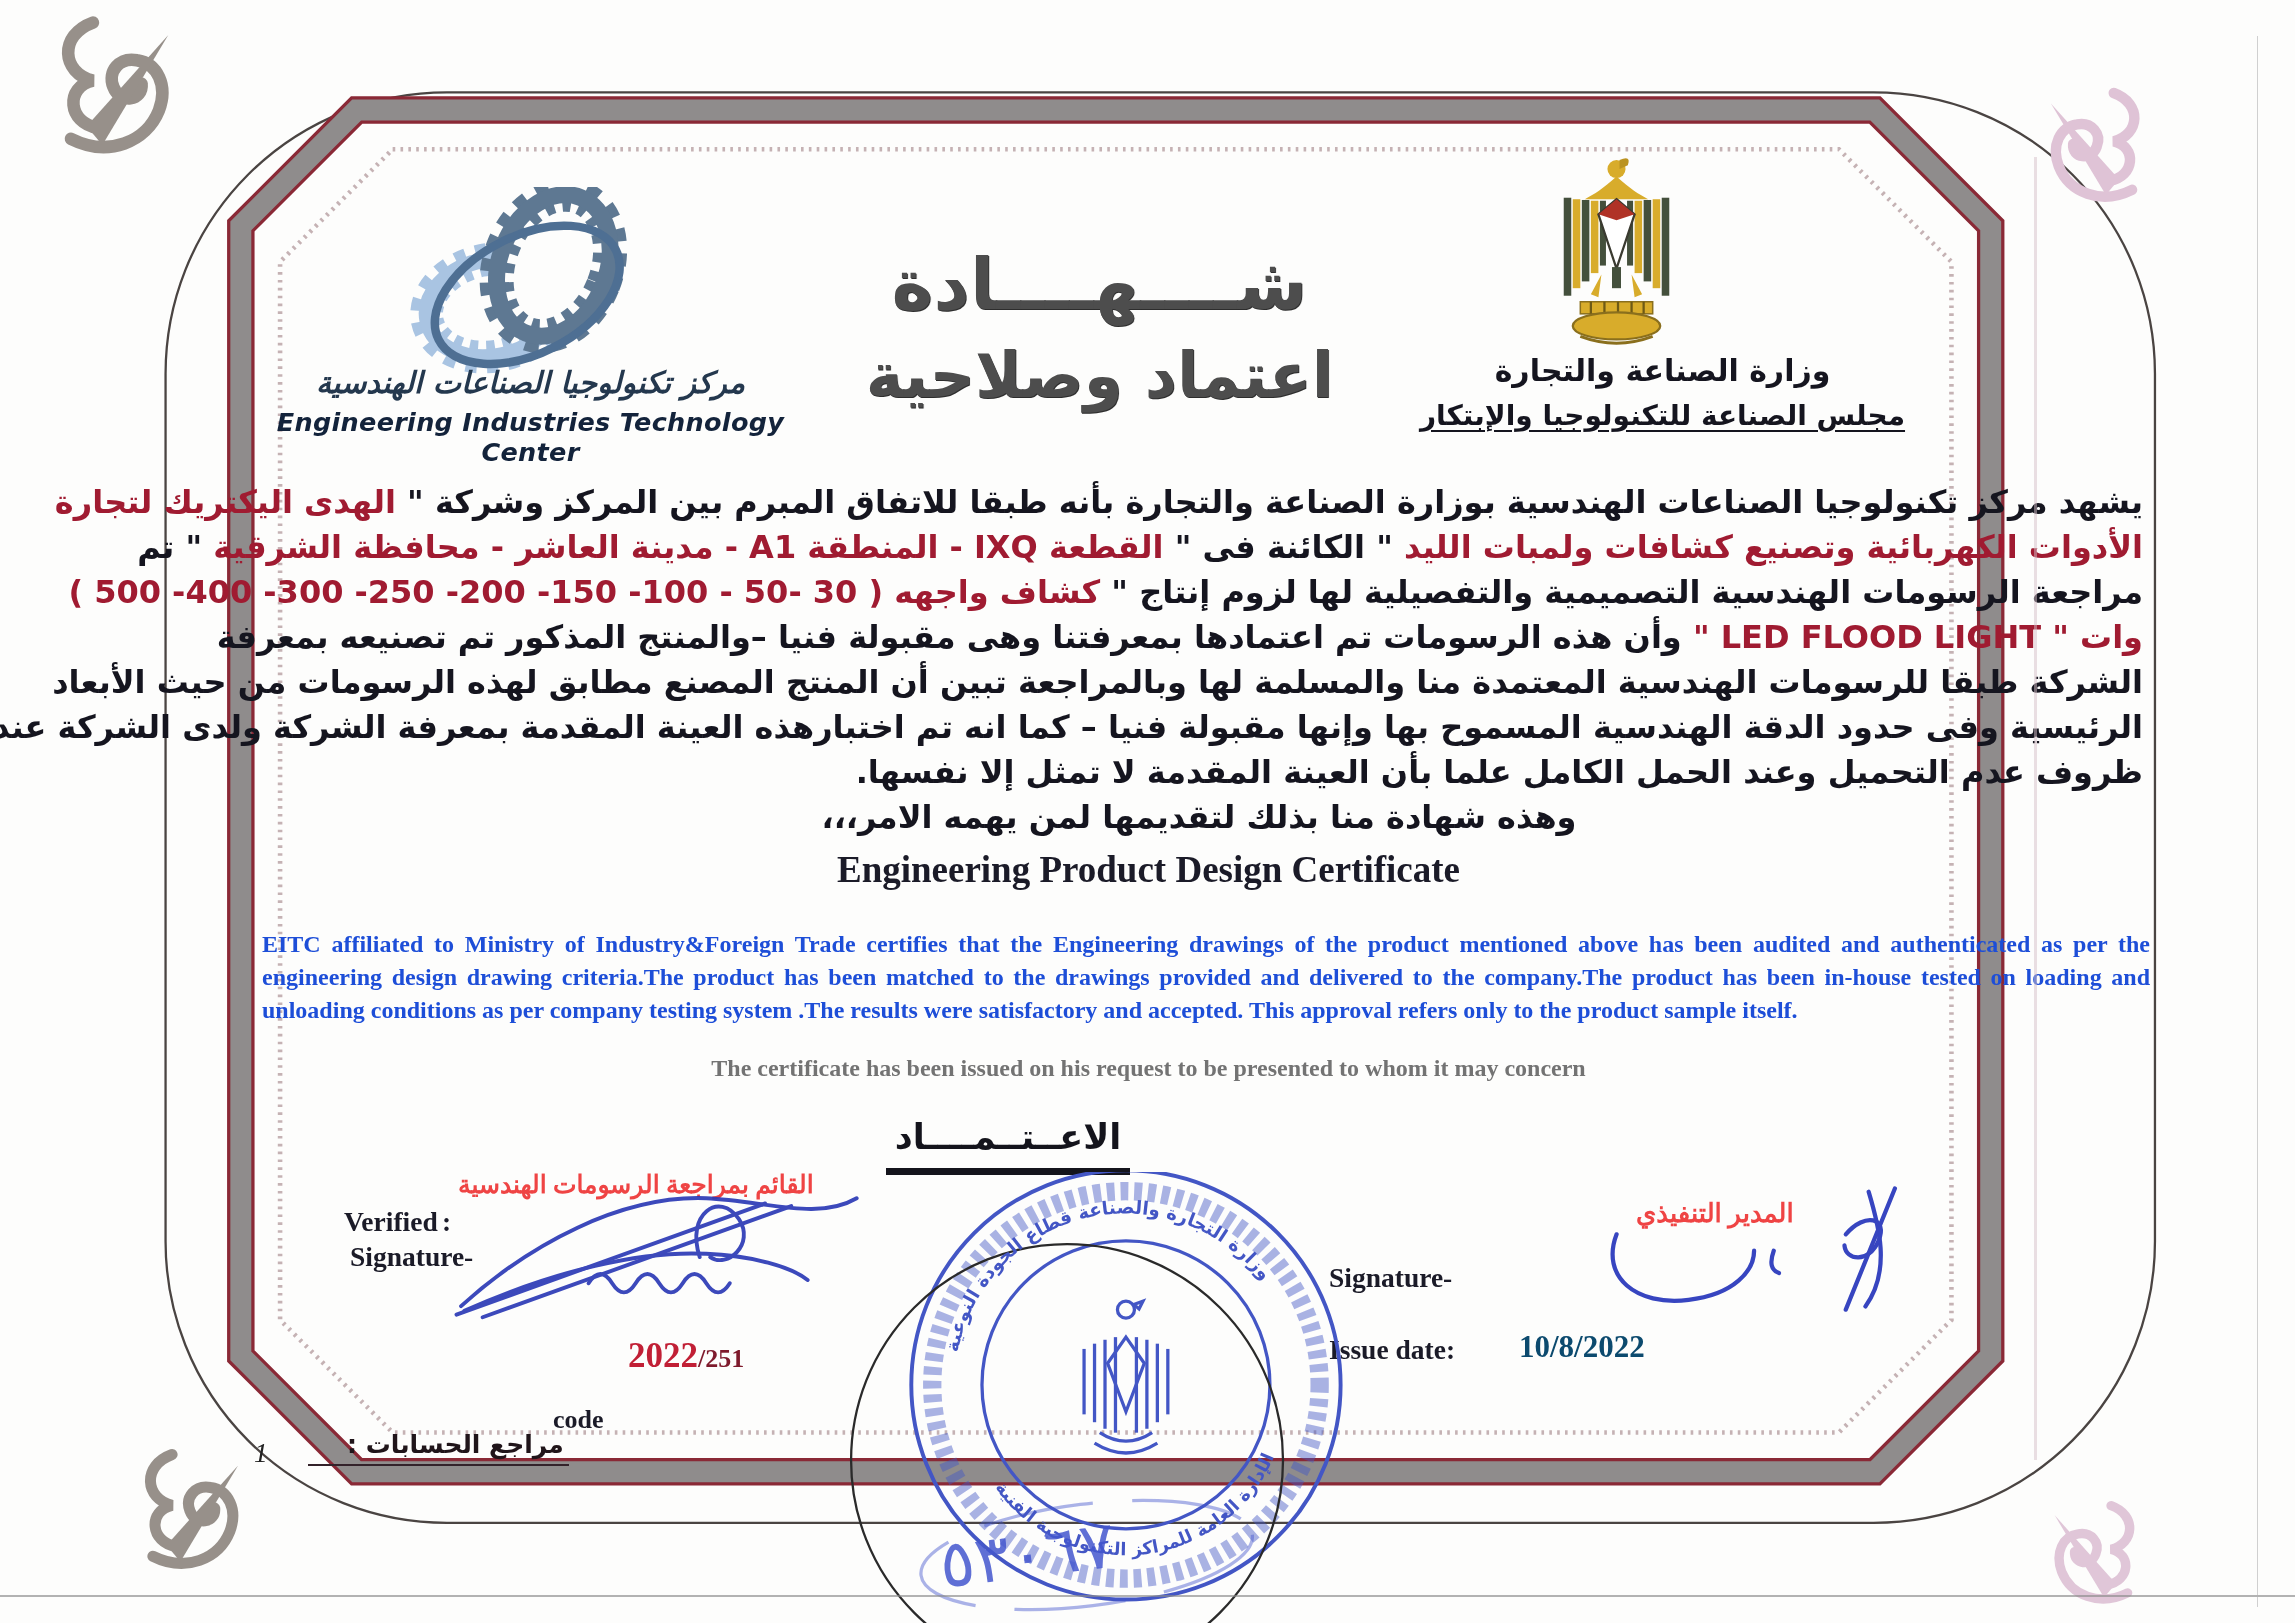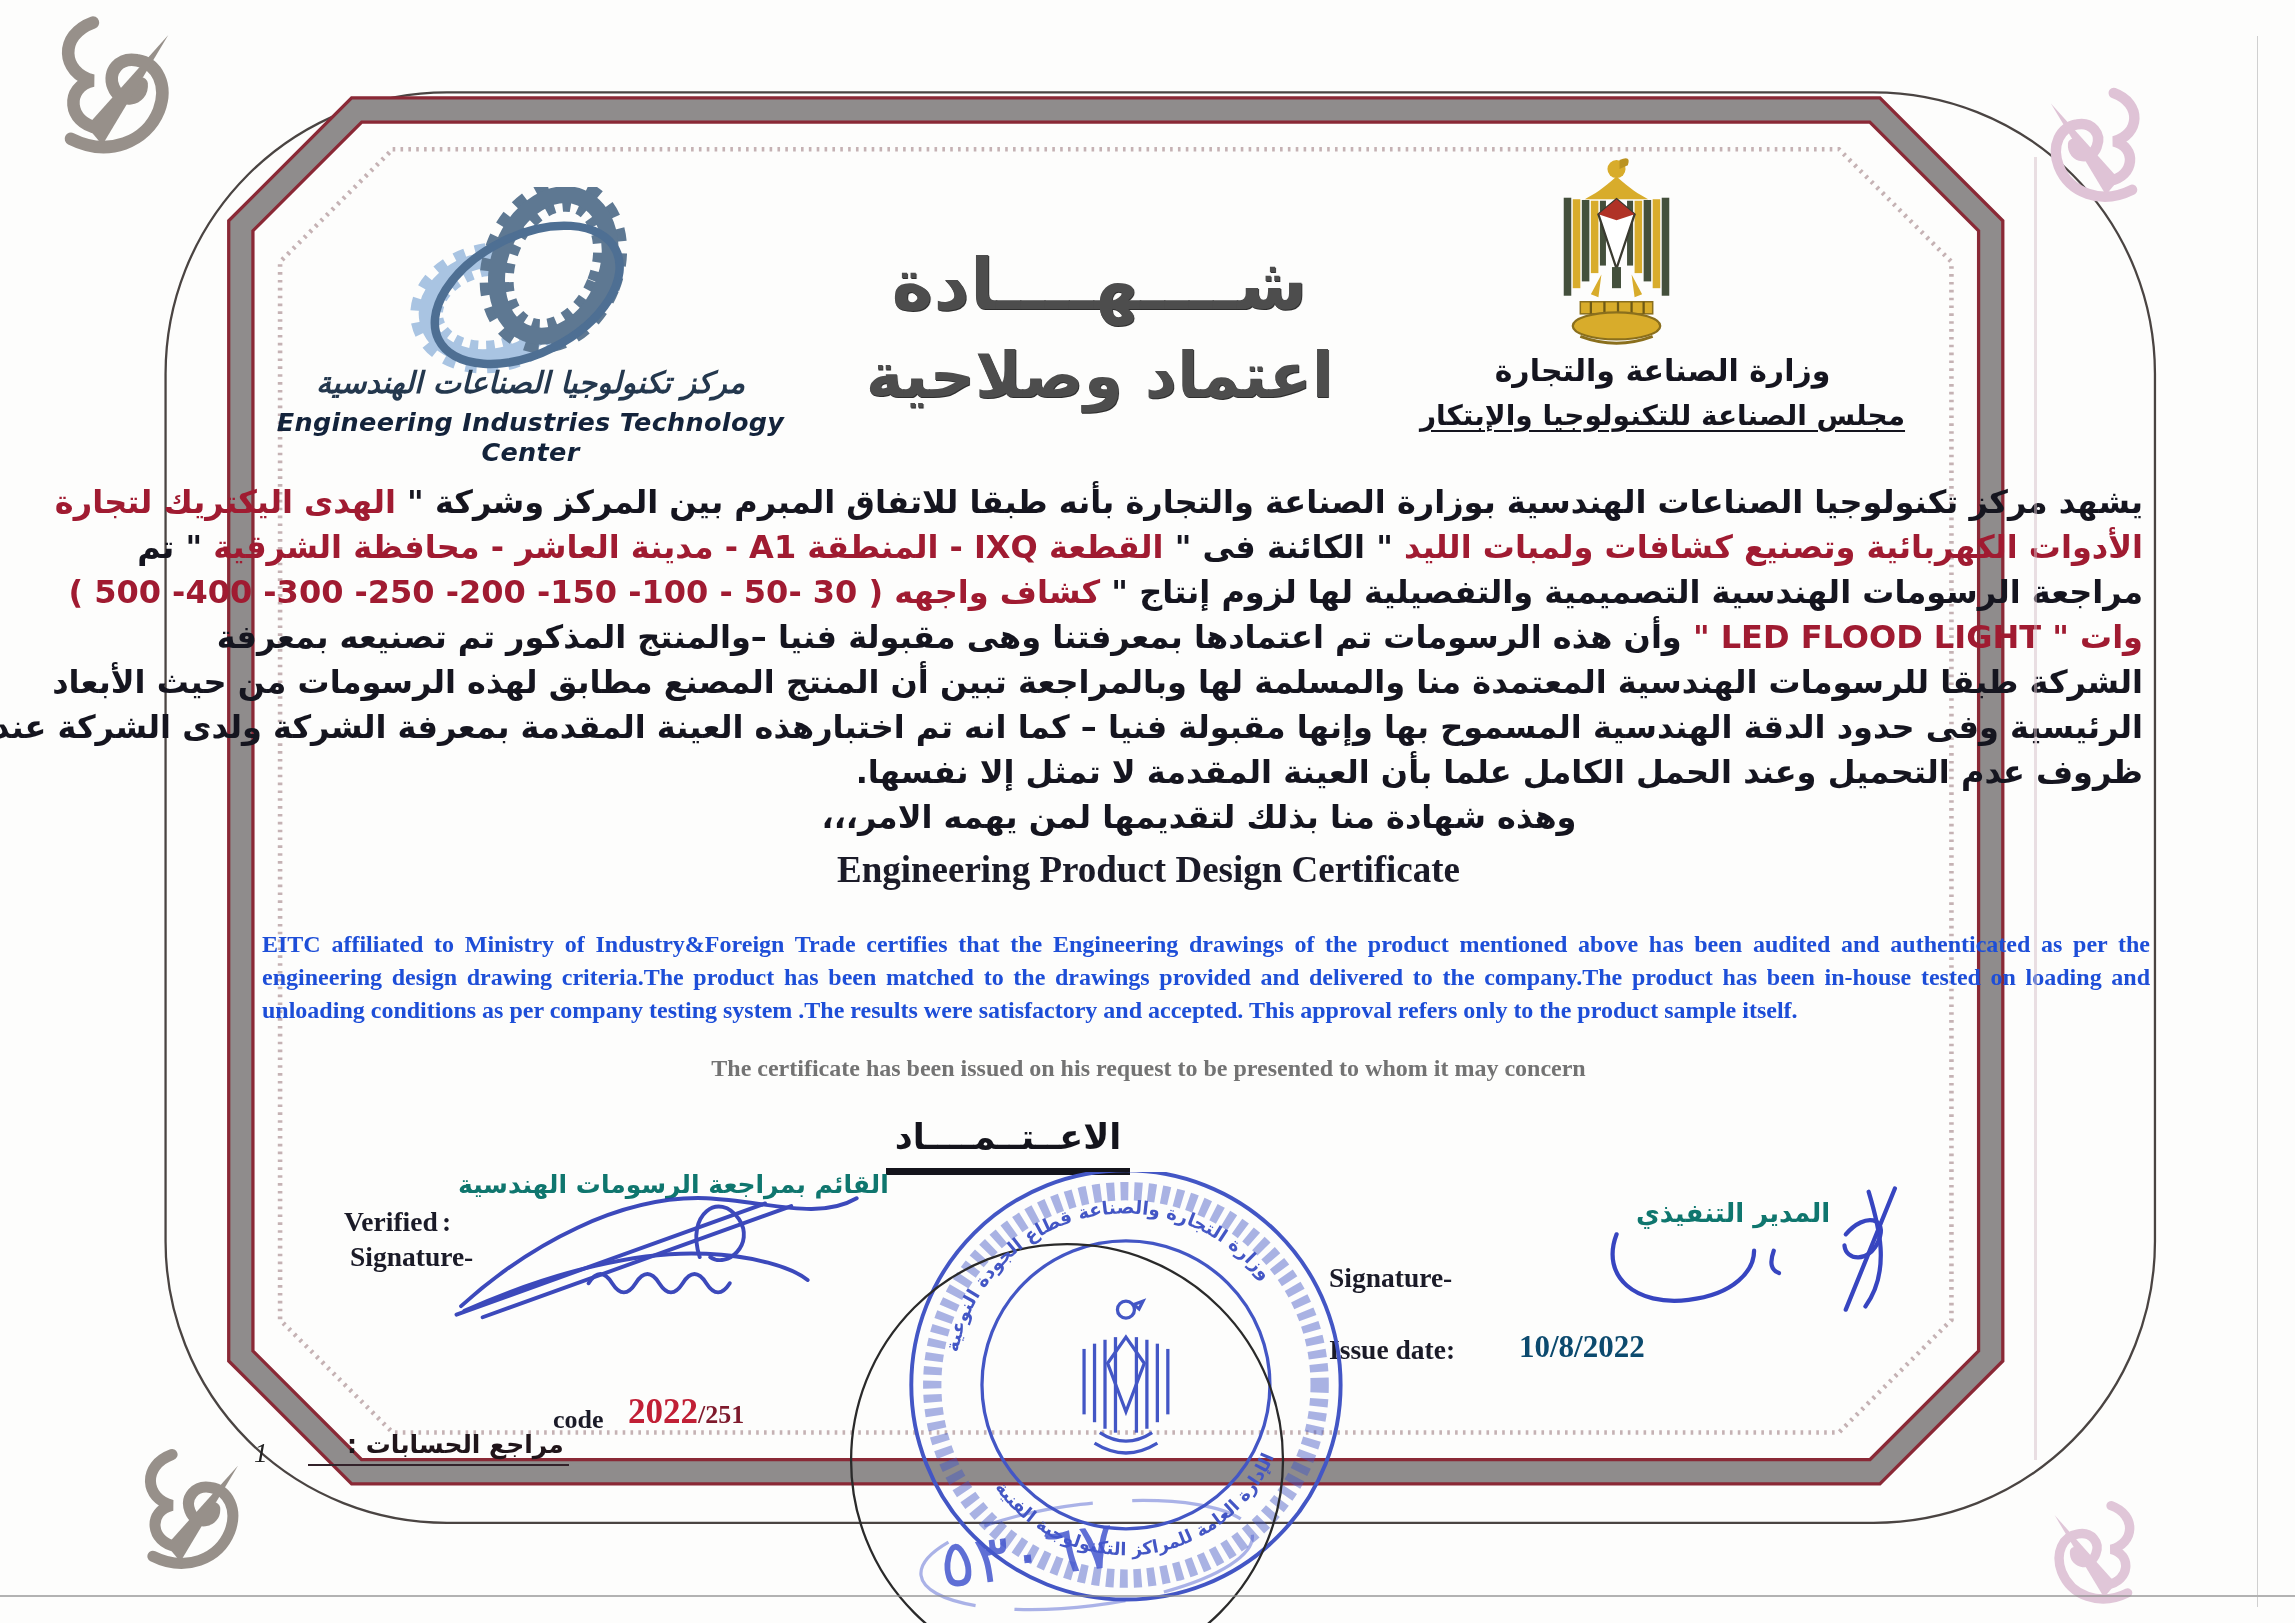--- a/index.html
+++ b/index.html
@@ -27,21 +27,21 @@
               font-family:"Liberation Serif",serif;font-size:37px;font-weight:bold;color:#1b1b28;}
   .en-para{left:262px;top:915px;width:1888px;font-family:"Liberation Serif",serif;
            font-size:24px;font-weight:bold;line-height:33px;color:#1d4ed8;
            text-align:justify;text-align-last:left;margin-top:13px;}
   .en-last{left:206px;top:1055px;width:1885px;text-align:center;font-family:"Liberation Serif",serif;
            font-size:24px;font-weight:bold;color:#737373;}
   
   .approve-head{left:838px;top:1117px;width:340px;text-align:center;direction:rtl;}
   .approve-head span{display:inline-block;font-size:35px;font-weight:bold;color:#14141c;
            border-bottom:7.9px solid #14141c;padding:0 9.2px 10.5px 9.2px;}
-  .lbl-ar{font-size:25px;font-weight:bold;direction:rtl;color:#0f766e;white-space:nowrap;}
+  .lbl-ar{font-size:25px;font-weight:bold;direction:rtl;color:#ef4444;white-space:nowrap;font-family:Liberation Serif, serif;}
   .serif-lbl{font-family:"Liberation Serif",serif;font-size:27.5px;font-weight:bold;color:#1b1b28;}
   .issue-val{font-family:"Liberation Serif",serif;font-size:31px;font-weight:bold;color:#0c4a6e;}
   .code-year{font-family:"Liberation Serif",serif;font-size:35px;font-weight:bold;color:#c11f35;}
   .code-suffix{font-family:"Liberation Serif",serif;font-size:26px;font-weight:bold;color:#7e1a2c;}
   .auditor span{display:inline-block;font-size:25px;font-weight:bold;direction:rtl;color:#20151a;
            border-bottom:2.6px solid #33222a;padding:0 5.2px 5.2px 39px;}
   .pageno{font-family:"Liberation Serif",serif;font-style:italic;font-size:27.5px;color:#222;}
   
   .scanline-h{left:0;top:1595px;width:2295px;height:2px;background:#8a8a8a;opacity:.65;}
   .scanline-v{left:2257px;top:36px;width:1.3px;height:1571px;background:#b3b3b3;opacity:.6;}
@@ -203,21 +203,21 @@
       <textPath href="#arcTop" startOffset="6%">وزارة التجارة والصناعة قطاع الجودة النوعية</textPath>
     </text>
     <text font-size="27" fill="#4356c5" font-weight="bold" letter-spacing="2">
       <textPath href="#arcBottom" startOffset="10%">الإدارة العامة للمراكز التكنولوجية الفنية</textPath>
     </text>
     <text x="155" y="615" font-size="100" fill="#4457cf" opacity="0.85" letter-spacing="6" transform="rotate(-7 320 585)" font-family="DejaVu Sans">٥٣٠٦٧</text>
   </svg>
 
   <div class="abs auditor" style="left:308px;top:1430px;"><span>مراجع الحسابات :</span></div>
   <div class="abs serif-lbl" style="left:553px;top:1405px;font-size:26px;">code</div>
-  <div class="abs" style="left:628px;top:1392px;">
+  <div class="abs" style="left:628px;top:1336px;">
     <span class="code-year">2022</span><span class="code-suffix">/251</span>
   </div>
   <div class="abs pageno" style="left:254px;top:1437px;">1</div>
 
   <div class="abs scanline-h"></div>
   <div class="abs scanline-v"></div>
   <div class="abs paper-shadow"></div>
 
 </div>
 

